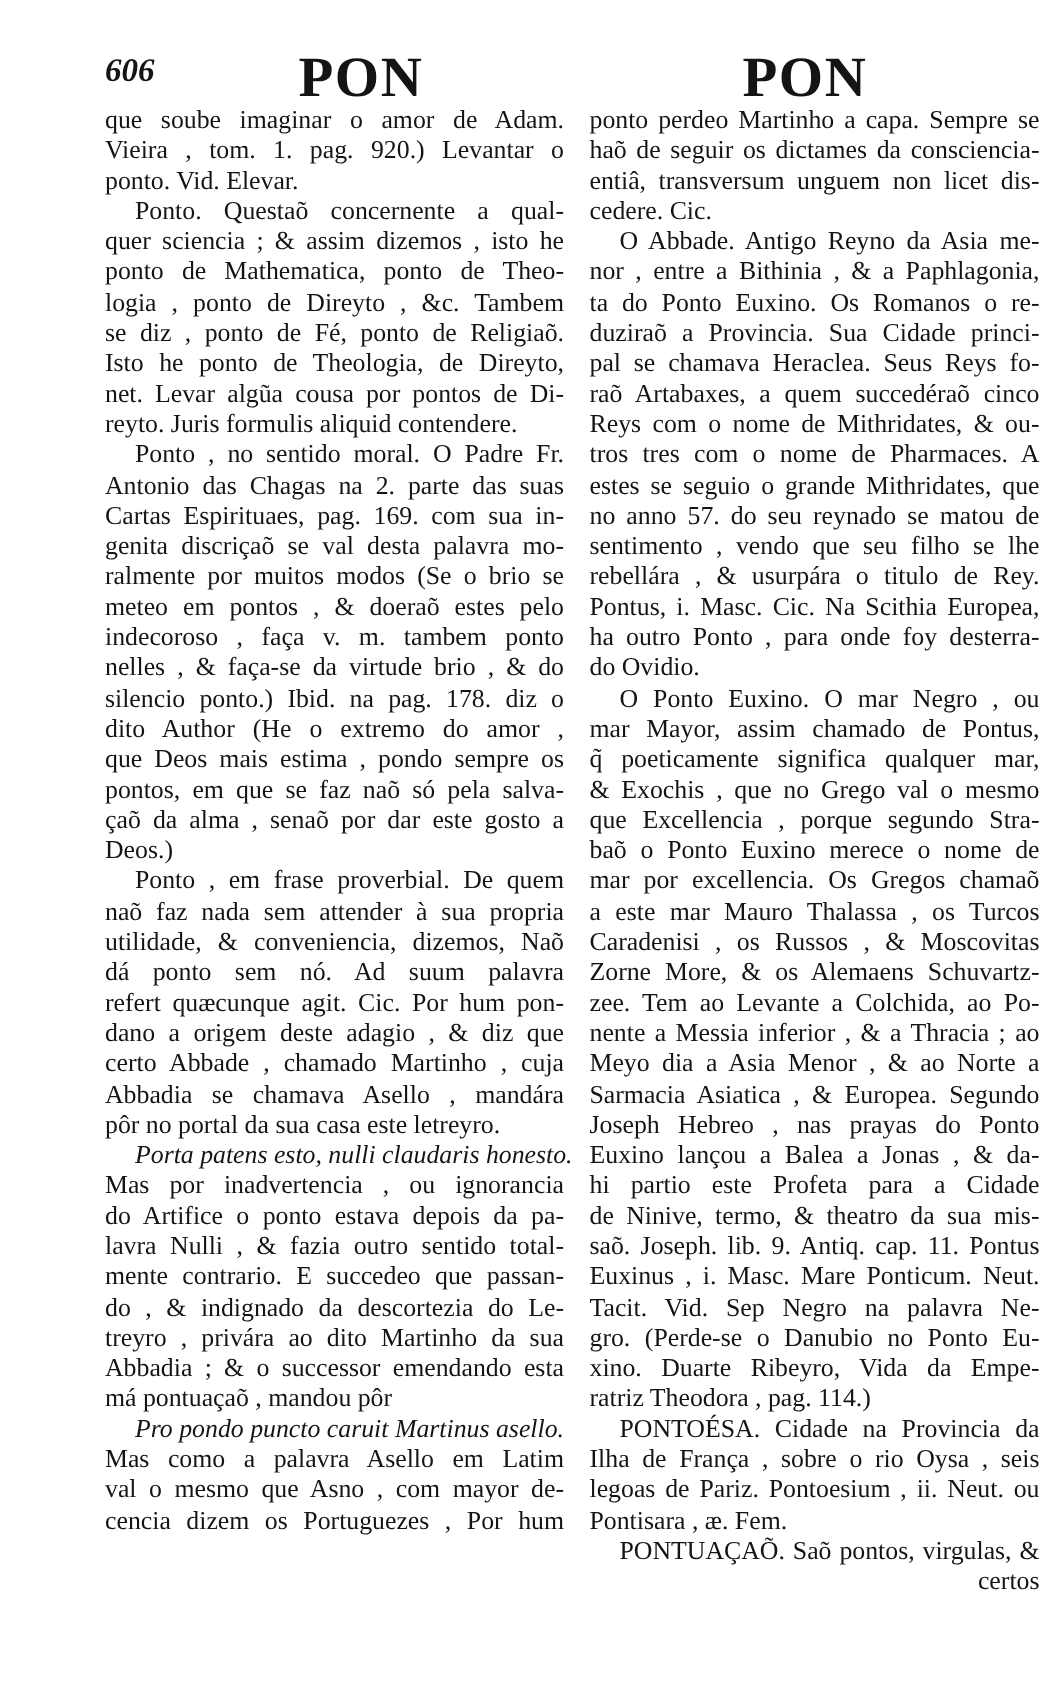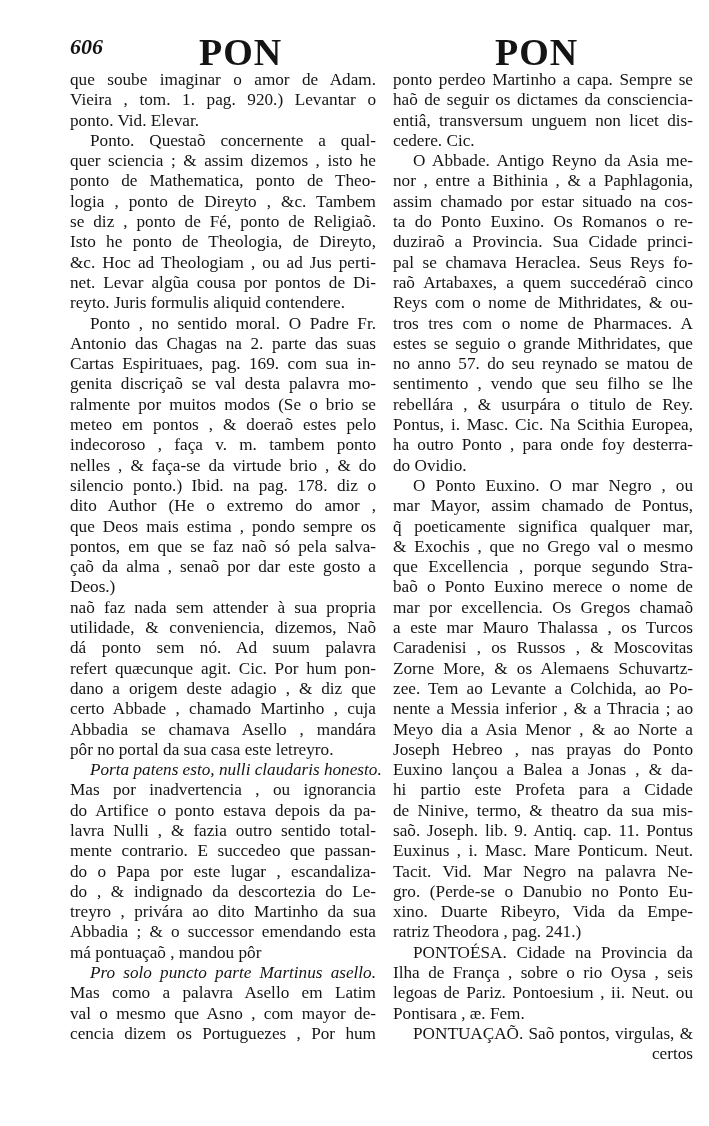--- a/index.html
+++ b/index.html
@@ -30,68 +30,66 @@
   <div class="col left" id="col-left">
       <span class="line ">que soube imaginar o amor de Adam.</span>
       <span class="line ">Vieira , tom. 1. pag. 920.) Levantar o</span>
       <span class="line last">ponto. Vid. Elevar.</span>
       <span class="line indent">Ponto. Questaõ concernente a qual-</span>
       <span class="line ">quer sciencia ; &amp; assim dizemos , isto he</span>
       <span class="line ">ponto de Mathematica, ponto de Theo-</span>
       <span class="line ">logia , ponto de Direyto , &amp;c. Tambem</span>
       <span class="line ">se diz , ponto de Fé, ponto de Religiaõ.</span>
       <span class="line ">Isto he ponto de Theologia, de Direyto,</span>
-      <span class="line ">&amp;c. Hoc ad Theologiam , ou ad Jus perti-</span>
       <span class="line ">net. Levar algũa cousa por pontos de Di-</span>
       <span class="line last">reyto. Juris formulis aliquid contendere.</span>
       <span class="line indent">Ponto , no sentido moral. O Padre Fr.</span>
       <span class="line ">Antonio das Chagas na 2. parte das suas</span>
       <span class="line ">Cartas Espirituaes, pag. 169. com sua in-</span>
       <span class="line ">genita discriçaõ se val desta palavra mo-</span>
       <span class="line ">ralmente por muitos modos (Se o brio se</span>
       <span class="line ">meteo em pontos , &amp; doeraõ estes pelo</span>
       <span class="line ">indecoroso , faça v. m. tambem ponto</span>
       <span class="line ">nelles , &amp; faça-se da virtude brio , &amp; do</span>
       <span class="line ">silencio ponto.) Ibid. na pag. 178. diz o</span>
       <span class="line ">dito Author (He o extremo do amor ,</span>
       <span class="line ">que Deos mais estima , pondo sempre os</span>
       <span class="line ">pontos, em que se faz naõ só pela salva-</span>
       <span class="line ">çaõ da alma , senaõ por dar este gosto a</span>
       <span class="line last">Deos.)</span>
+      <span class="line indent">Ponto , em frase proverbial. De quem</span>
       <span class="line ">naõ faz nada sem attender à sua propria</span>
       <span class="line ">utilidade, &amp; conveniencia, dizemos, Naõ</span>
       <span class="line ">dá ponto sem nó. Ad suum palavra</span>
       <span class="line ">refert quæcunque agit. Cic. Por hum pon-</span>
       <span class="line ">dano a origem deste adagio , &amp; diz que</span>
       <span class="line ">certo Abbade , chamado Martinho , cuja</span>
       <span class="line ">Abbadia se chamava Asello , mandára</span>
       <span class="line last">pôr no portal da sua casa este letreyro.</span>
       <span class="line indent verse">Porta patens esto, nulli claudaris honesto.</span>
       <span class="line ">Mas por inadvertencia , ou ignorancia</span>
       <span class="line ">do Artifice o ponto estava depois da pa-</span>
       <span class="line ">lavra Nulli , &amp; fazia outro sentido total-</span>
       <span class="line ">mente contrario. E succedeo que passan-</span>
-      <span class="line ">do o Papa por este lugar , escandaliza-</span>
       <span class="line ">do , &amp; indignado da descortezia do Le-</span>
       <span class="line ">treyro , privára ao dito Martinho da sua</span>
       <span class="line ">Abbadia ; &amp; o successor emendando esta</span>
       <span class="line last">má pontuaçaõ , mandou pôr</span>
-      <span class="line indent verse">Pro solo puncto parte Martinus asello.</span>
+      <span class="line indent verse">Pro pondo puncto caruit Martinus asello.</span>
       <span class="line ">Mas como a palavra Asello em Latim</span>
       <span class="line ">val o mesmo que Asno , com mayor de-</span>
       <span class="line ">cencia dizem os Portuguezes , Por hum</span>
     </div>
   <div class="col right" id="col-right">
       <span class="line ">ponto perdeo Martinho a capa. Sempre se</span>
       <span class="line ">haõ de seguir os dictames da consciencia-</span>
       <span class="line ">entiâ, transversum unguem non licet dis-</span>
       <span class="line last">cedere. Cic.</span>
       <span class="line indent">O Abbade. Antigo Reyno da Asia me-</span>
       <span class="line ">nor , entre a Bithinia , &amp; a Paphlagonia,</span>
-      <span class="line ">assim chamado por estar situado na cos-</span>
       <span class="line ">ta do Ponto Euxino. Os Romanos o re-</span>
       <span class="line ">duziraõ a Provincia. Sua Cidade princi-</span>
       <span class="line ">pal se chamava Heraclea. Seus Reys fo-</span>
       <span class="line ">raõ Artabaxes, a quem succedéraõ cinco</span>
       <span class="line ">Reys com o nome de Mithridates, &amp; ou-</span>
       <span class="line ">tros tres com o nome de Pharmaces. A</span>
       <span class="line ">estes se seguio o grande Mithridates, que</span>
       <span class="line ">no anno 57. do seu reynado se matou de</span>
       <span class="line ">sentimento , vendo que seu filho se lhe</span>
       <span class="line ">rebellára , &amp; usurpára o titulo de Rey.</span>
@@ -104,30 +102,31 @@
       <span class="line ">&amp; Exochis , que no Grego val o mesmo</span>
       <span class="line ">que Excellencia , porque segundo Stra-</span>
       <span class="line ">baõ o Ponto Euxino merece o nome de</span>
       <span class="line ">mar por excellencia. Os Gregos chamaõ</span>
       <span class="line ">a este mar Mauro Thalassa , os Turcos</span>
       <span class="line ">Caradenisi , os Russos , &amp; Moscovitas</span>
       <span class="line ">Zorne More, &amp; os Alemaens Schuvartz-</span>
       <span class="line ">zee. Tem ao Levante a Colchida, ao Po-</span>
       <span class="line ">nente a Messia inferior , &amp; a Thracia ; ao</span>
       <span class="line ">Meyo dia a Asia Menor , &amp; ao Norte a</span>
+      <span class="line ">Sarmacia Asiatica , &amp; Europea. Segundo</span>
       <span class="line ">Joseph Hebreo , nas prayas do Ponto</span>
       <span class="line ">Euxino lançou a Balea a Jonas , &amp; da-</span>
       <span class="line ">hi partio este Profeta para a Cidade</span>
       <span class="line ">de Ninive, termo, &amp; theatro da sua mis-</span>
       <span class="line ">saõ. Joseph. lib. 9. Antiq. cap. 11. Pontus</span>
       <span class="line ">Euxinus , i. Masc. Mare Ponticum. Neut.</span>
-      <span class="line ">Tacit. Vid. Mar Negro na palavra Ne-</span>
+      <span class="line ">Tacit. Vid. Sep Negro na palavra Ne-</span>
       <span class="line ">gro. (Perde-se o Danubio no Ponto Eu-</span>
       <span class="line ">xino. Duarte Ribeyro, Vida da Empe-</span>
-      <span class="line last">ratriz Theodora , pag. 241.)</span>
+      <span class="line last">ratriz Theodora , pag. 114.)</span>
       <span class="line indent">PONTOÉSA. Cidade na Provincia da</span>
       <span class="line ">Ilha de França , sobre o rio Oysa , seis</span>
       <span class="line ">legoas de Pariz. Pontoesium , ii. Neut. ou</span>
       <span class="line last">Pontisara , æ. Fem.</span>
       <span class="line indent">PONTUAÇAÕ. Saõ pontos, virgulas, &amp;</span>
       <span class="line right-align">certos</span>
     </div>
 </div>
 
 </body></html>

